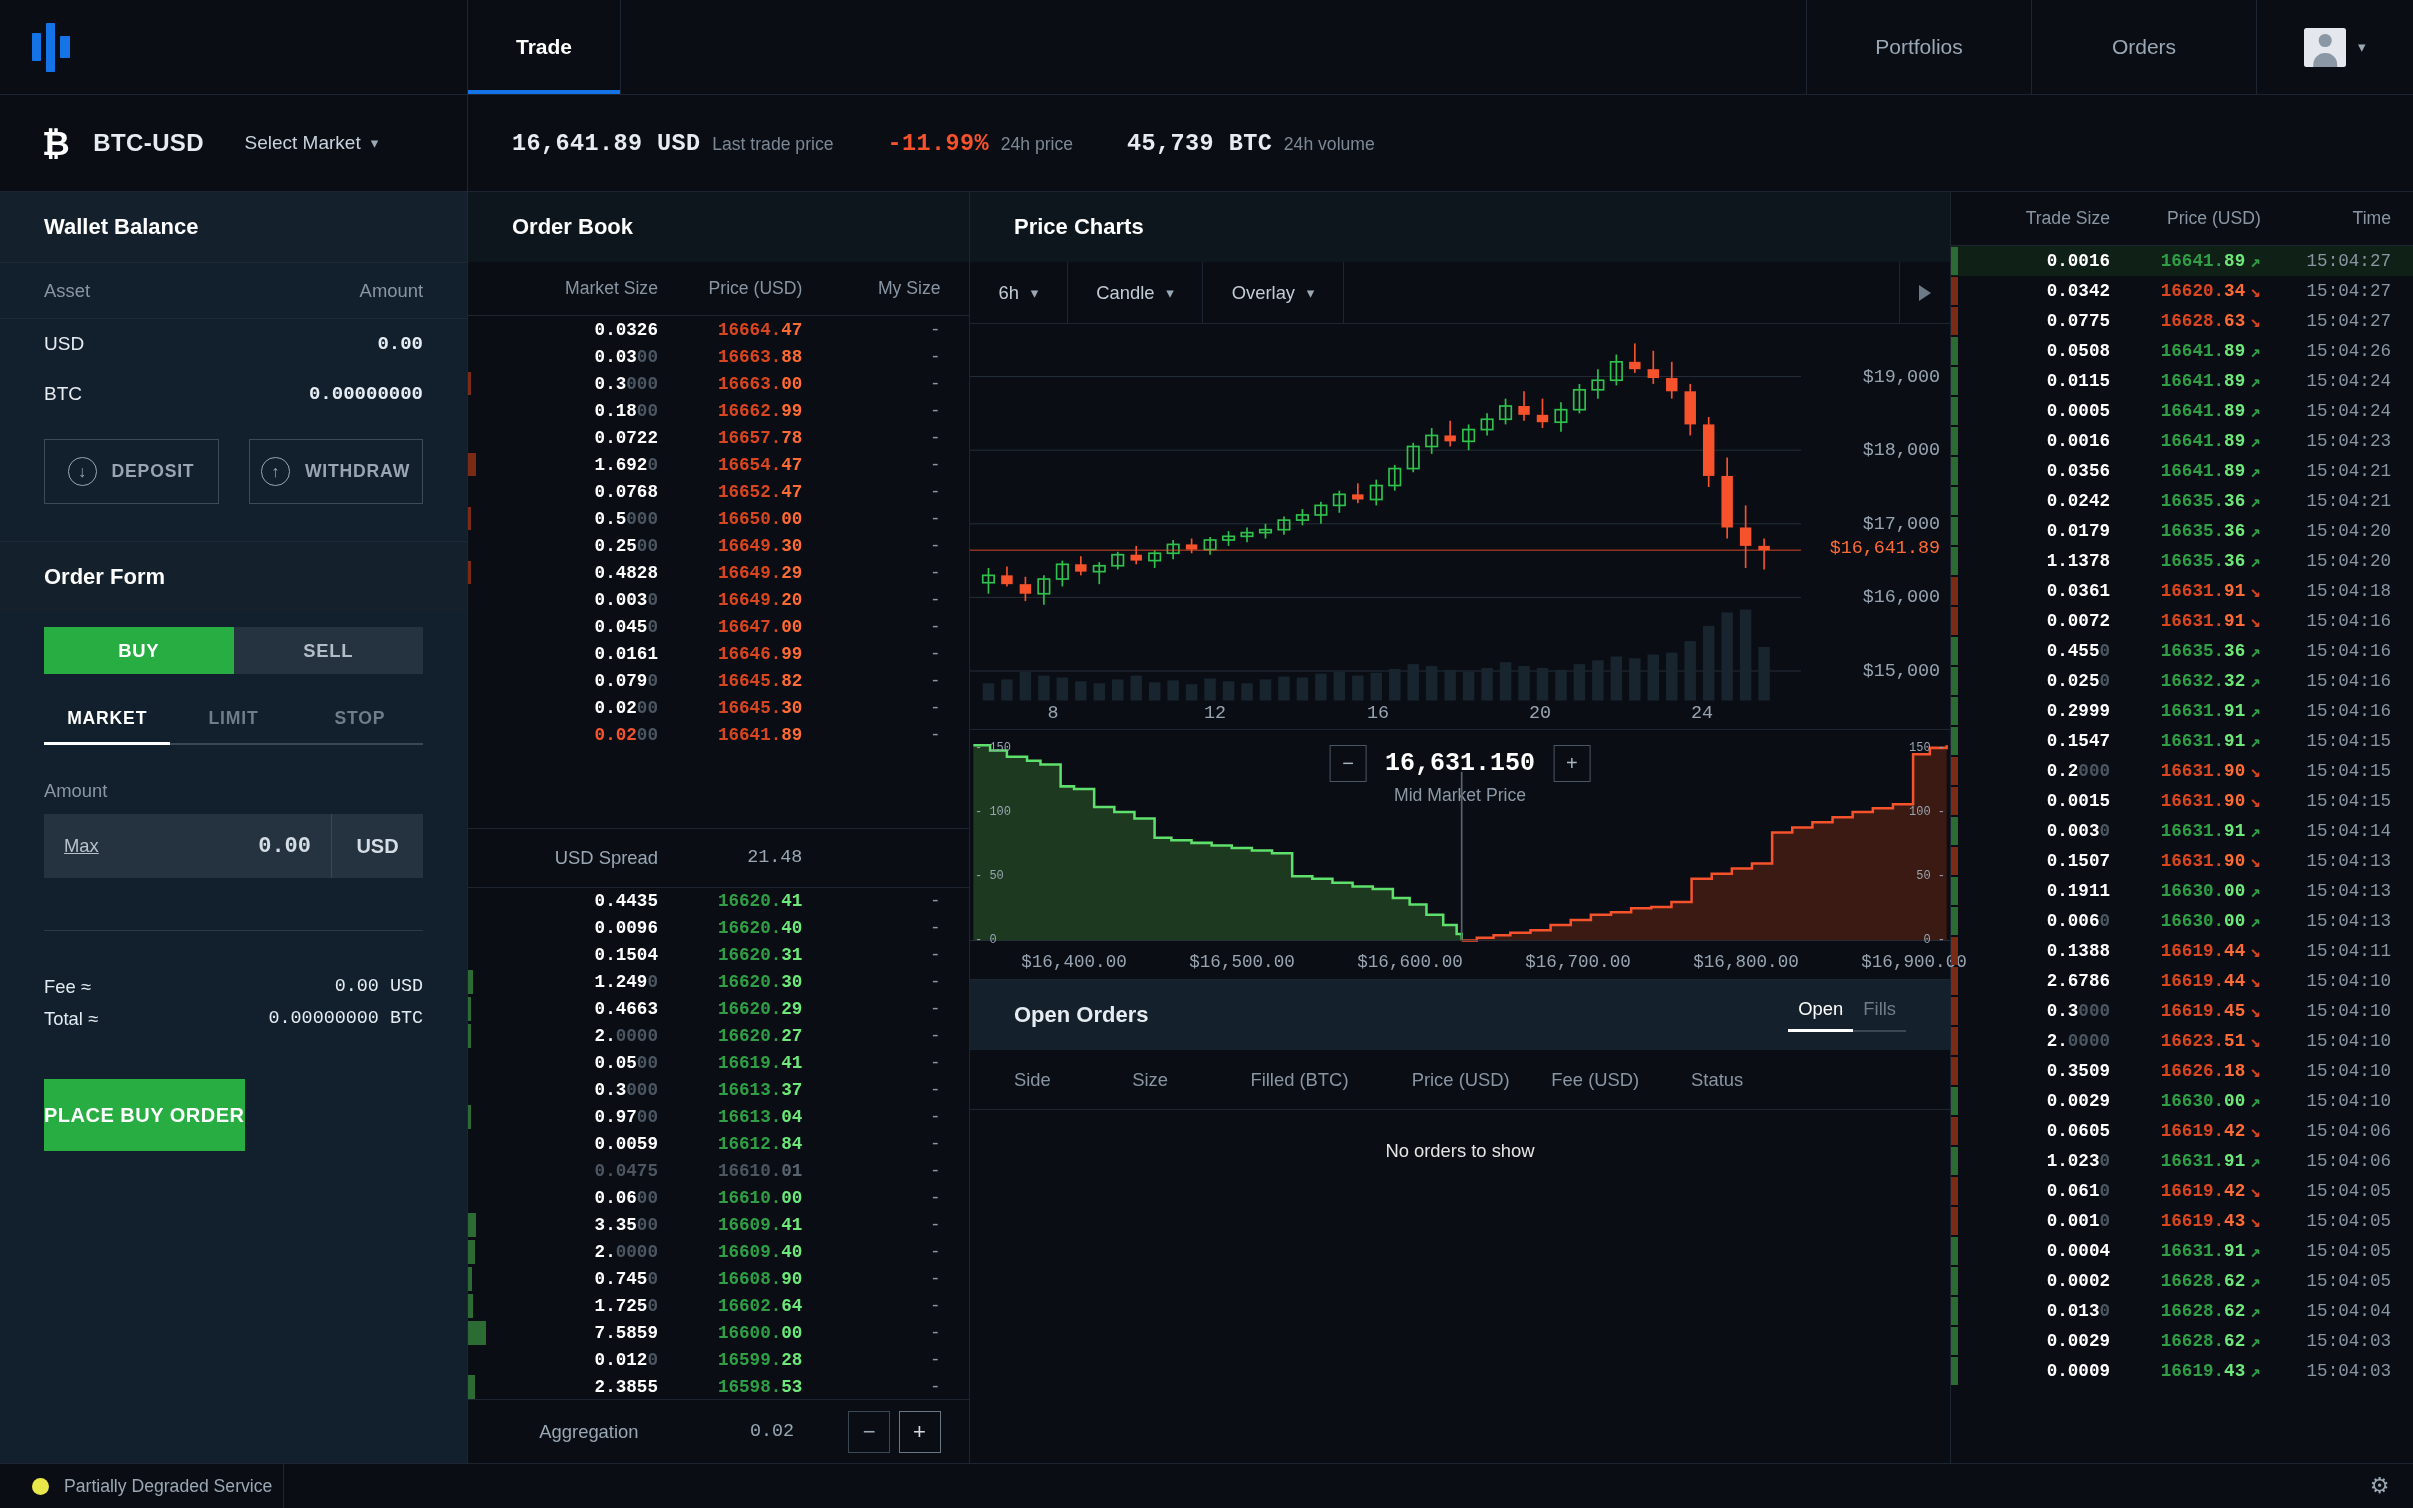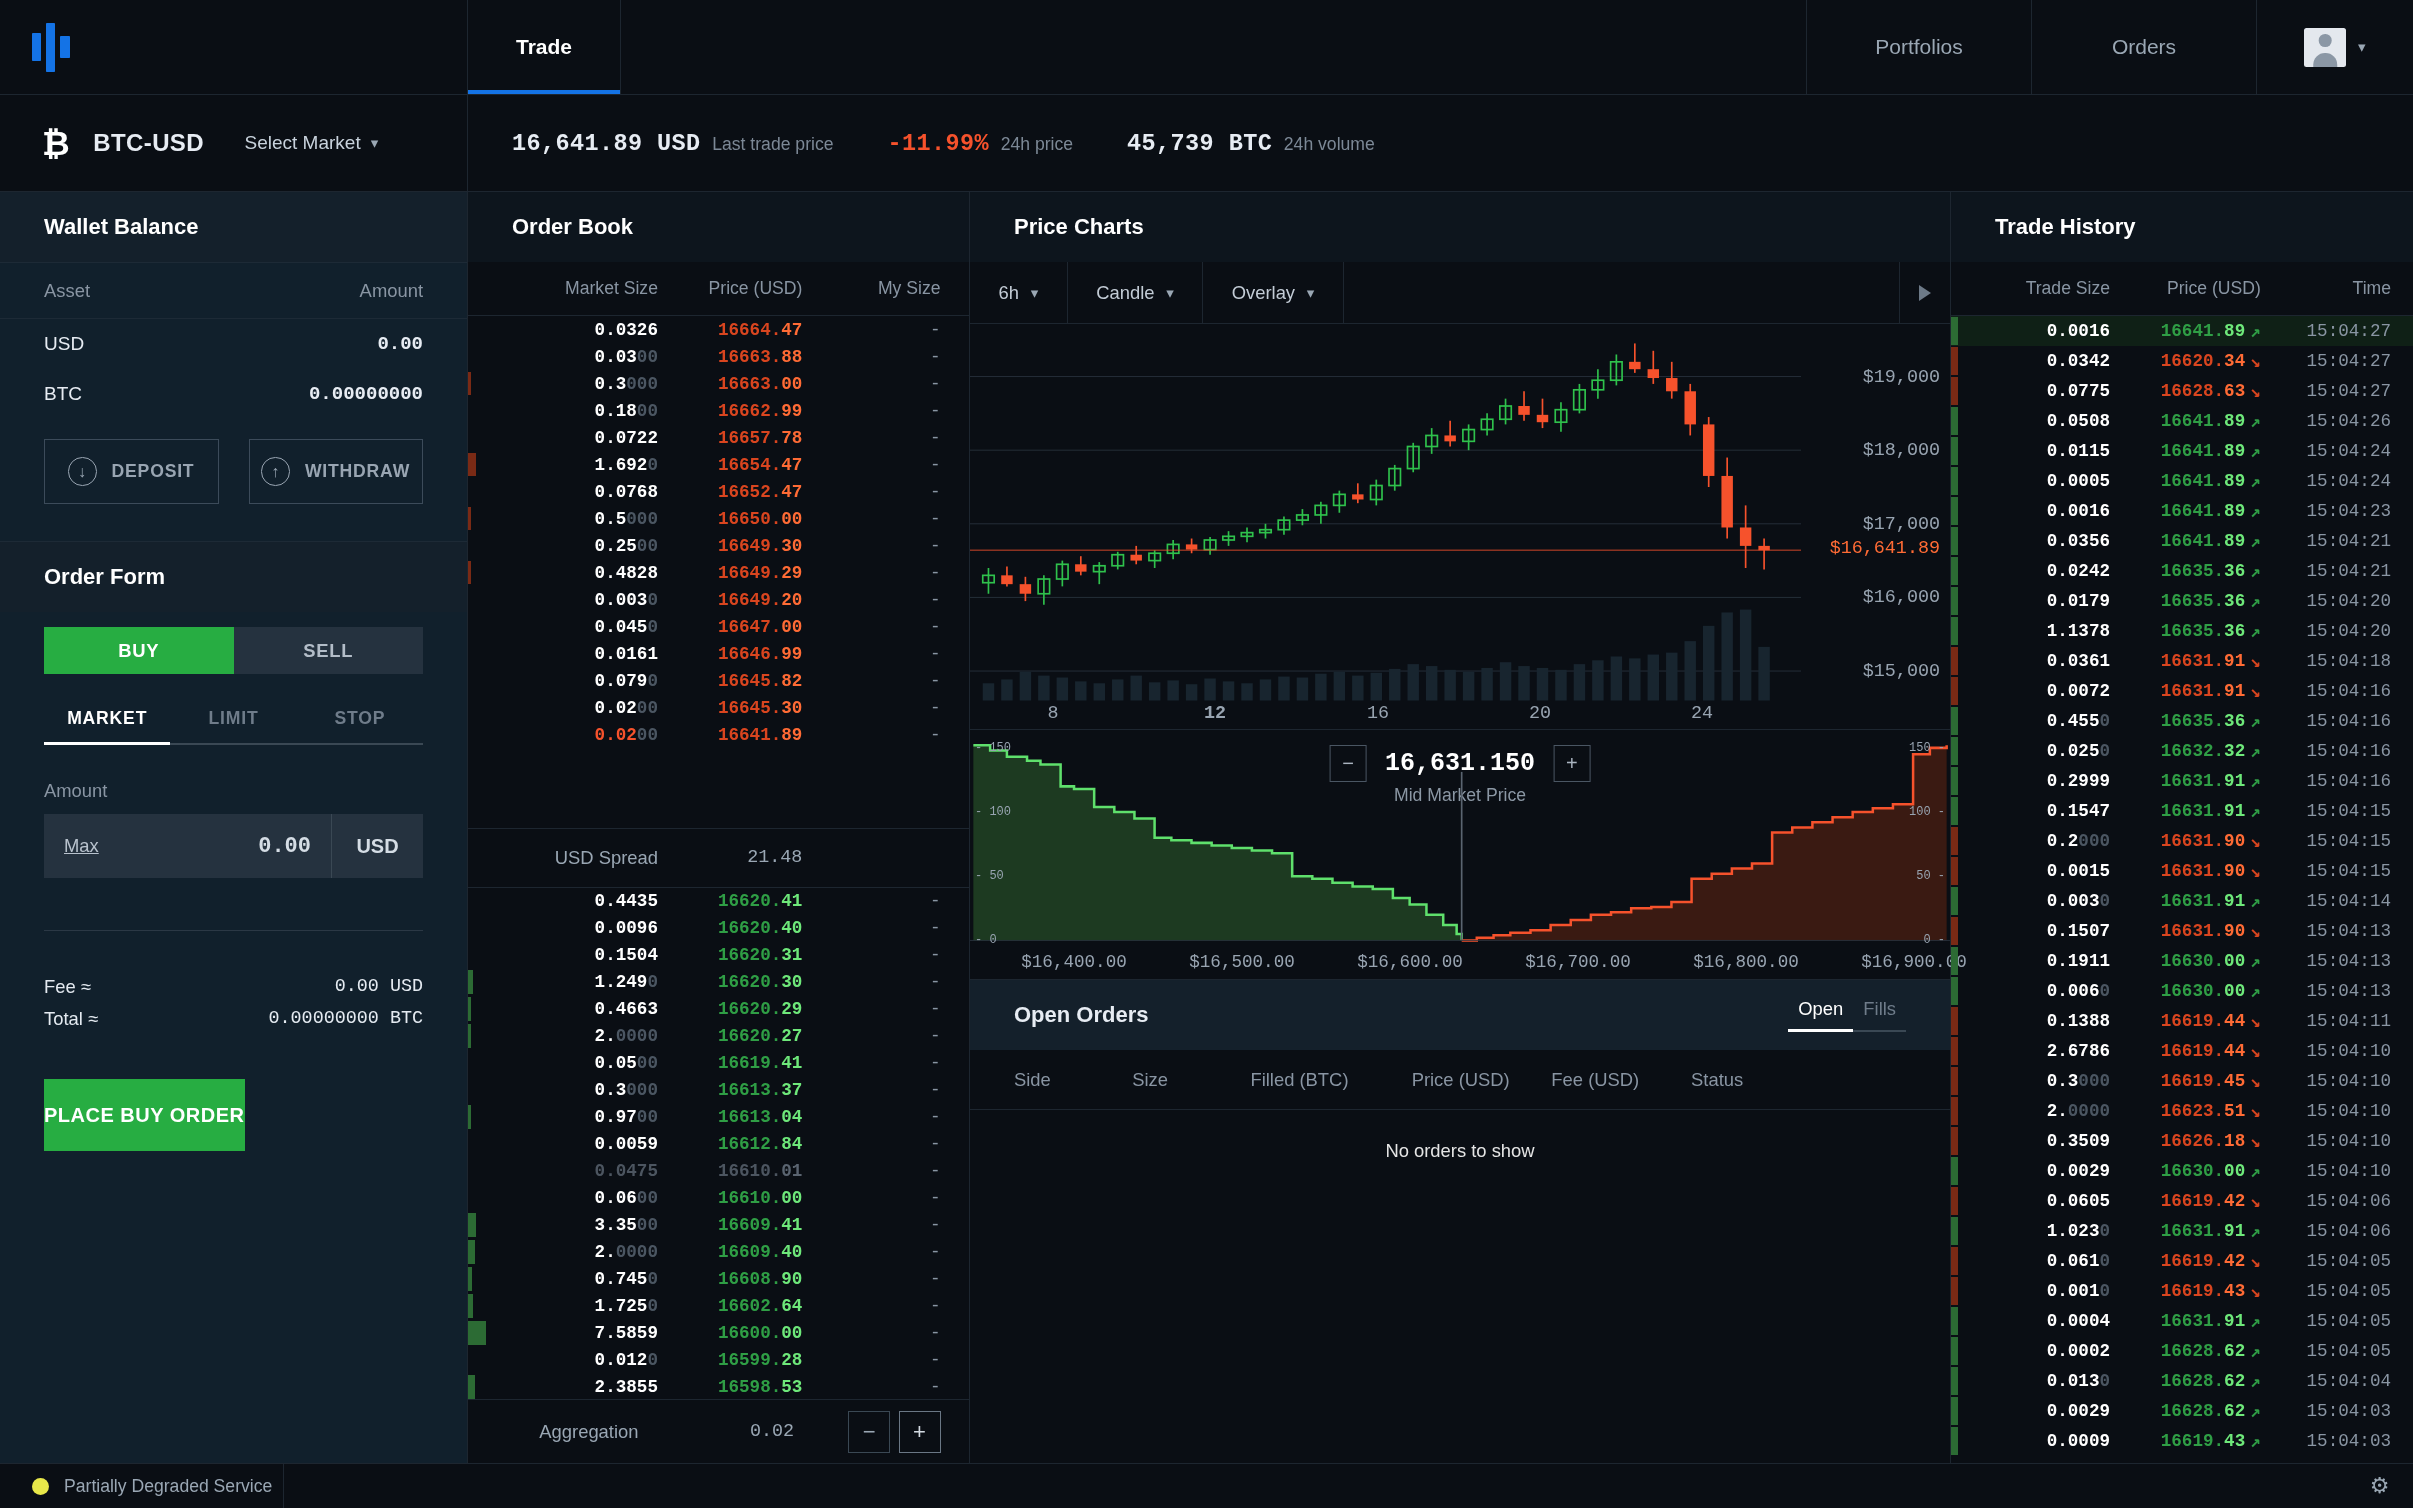--- a/index.html
+++ b/index.html
@@ -802,21 +802,21 @@
           <rect x="942.026" width="13.681333333333333" y="264.62" height="5.1802000000000135" fill="#f6522c"></rect>
           <line x1="0" x2="993" y1="269.72205800000006" y2="269.72205800000006" stroke="#f6522c" stroke-width="1" stroke-dasharray="0"></line>
         </svg>
         <div class="y-lbl" style="top: 53px;">$19,000</div>
         <div class="y-lbl" style="top: 126px;">$18,000</div>
         <div class="y-lbl" style="top: 200px;">$17,000</div>
         <div class="y-lbl" style="top: 273px;">$16,000</div>
         <div class="y-lbl" style="top: 347px;">$15,000</div>
         <div class="price-tag" style="top: 214px;">$16,641.89</div>
         <div class="x-lbl" style="left: 83px;">8</div>
-        <div class="x-lbl" style="left: 245px; font-weight: bold;">12</div>
+        <div class="x-lbl" style="left: 245px;">12</div>
         <div class="x-lbl" style="left: 408px;">16</div>
         <div class="x-lbl" style="left: 570px;">20</div>
         <div class="x-lbl" style="left: 732px;">24</div>
       </div>
     <div class="depth-area" id="depth-area">
       <div class="mid-box">
         <div class="mid-row">
           <button class="mid-btn">−</button>
           <span class="mid-price">16,631.150</span>
           <button class="mid-btn">+</button>
@@ -863,21 +863,20 @@
       <div>Size</div>
       <div>Filled (BTC)</div>
       <div>Price (USD)</div>
       <div>Fee (USD)</div>
       <div>Status</div>
     </div>
     <div class="oo-empty">No orders to show</div>
   </div>
 
   <div class="col-history">
-    <div class="panel-head dark">Trade History</div>
     <div class="th-cols">
       <div>Trade Size</div>
       <div>Price (USD)</div>
       <div>Time</div>
     </div>
     <div class="book-scroll" id="history-container">
         <div class="th-row up first">
           <div class="tick"></div>
           <div class="sz">0.0016<span class="dim"></span></div>
           <div class="pr">

